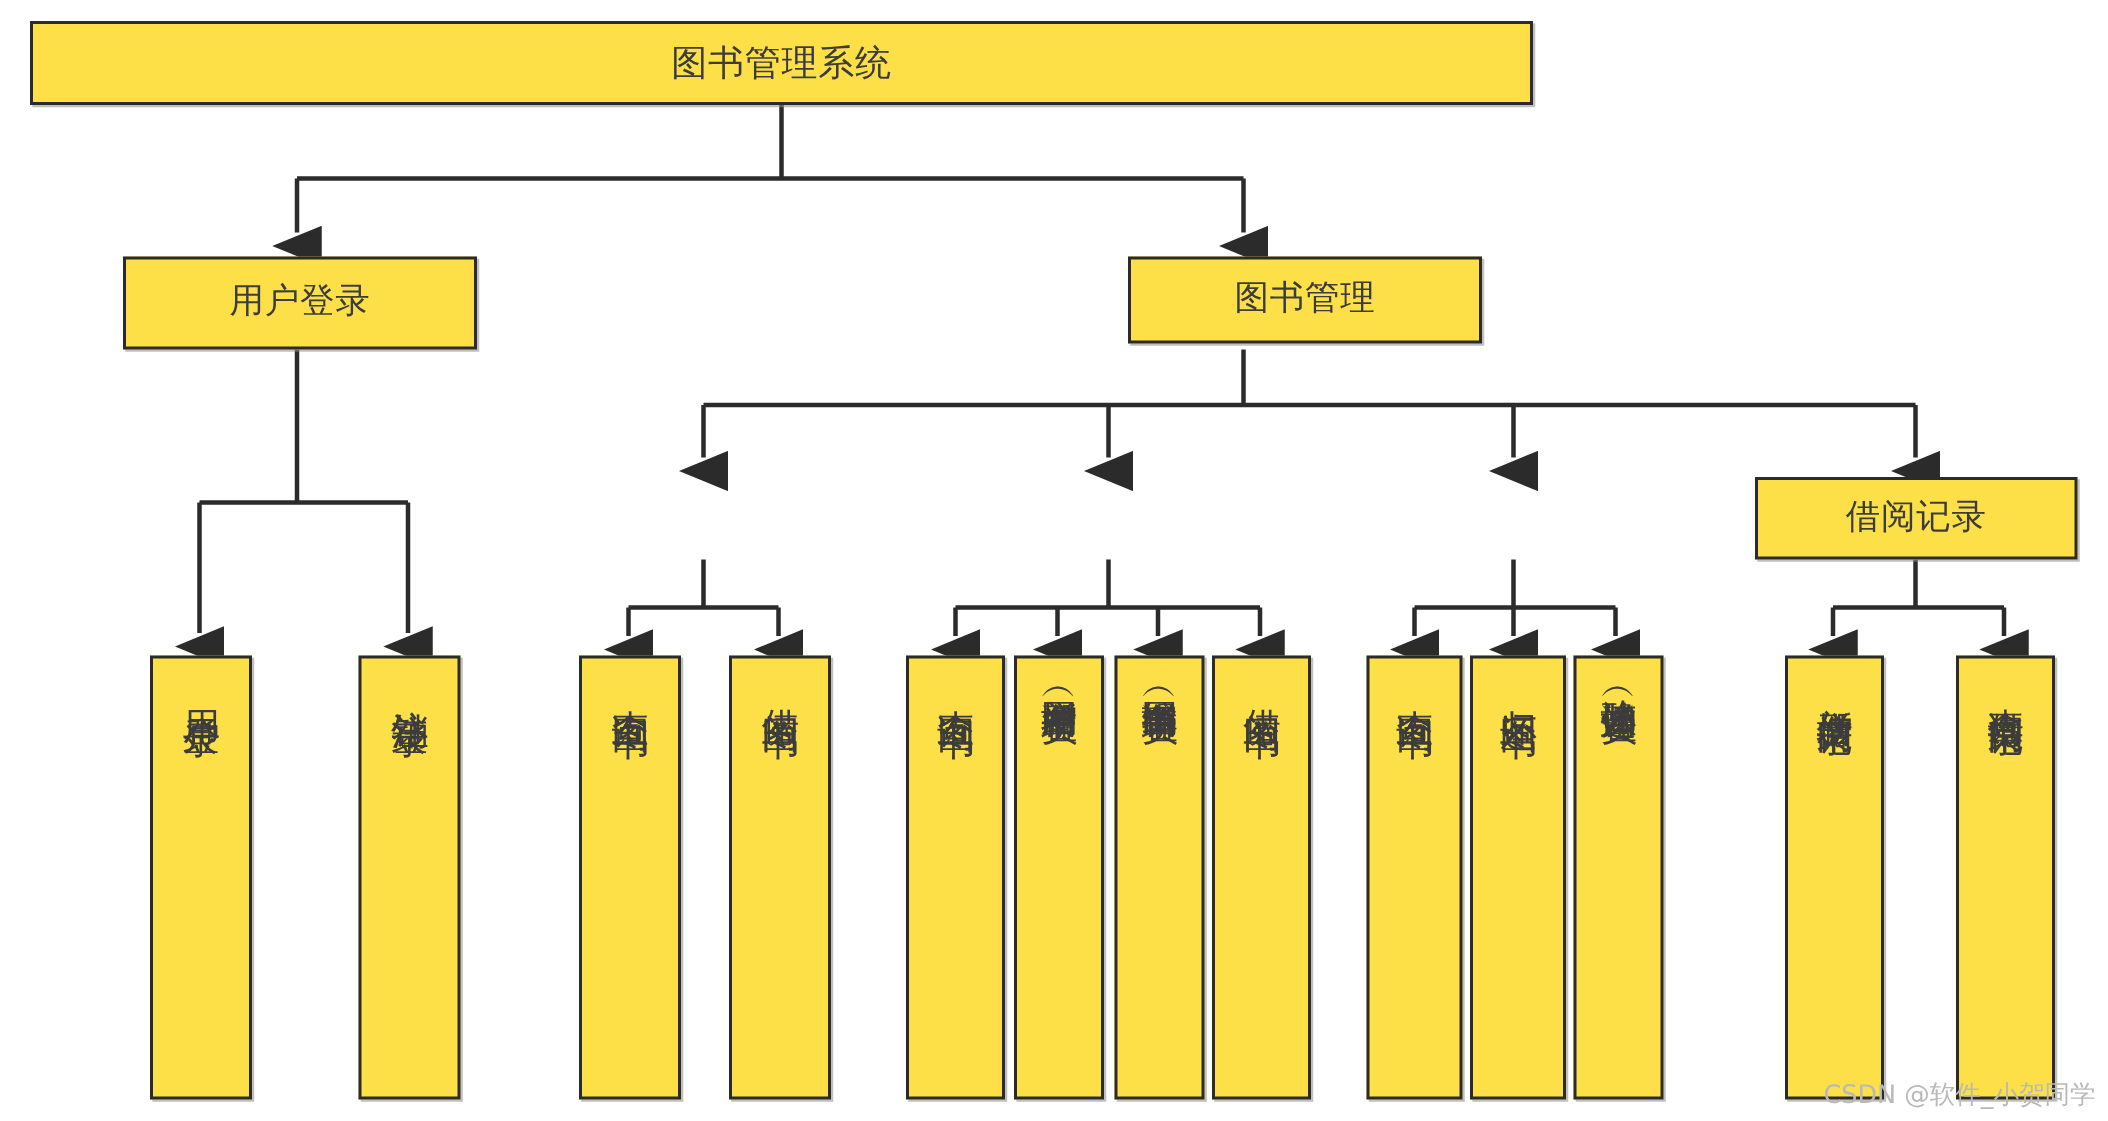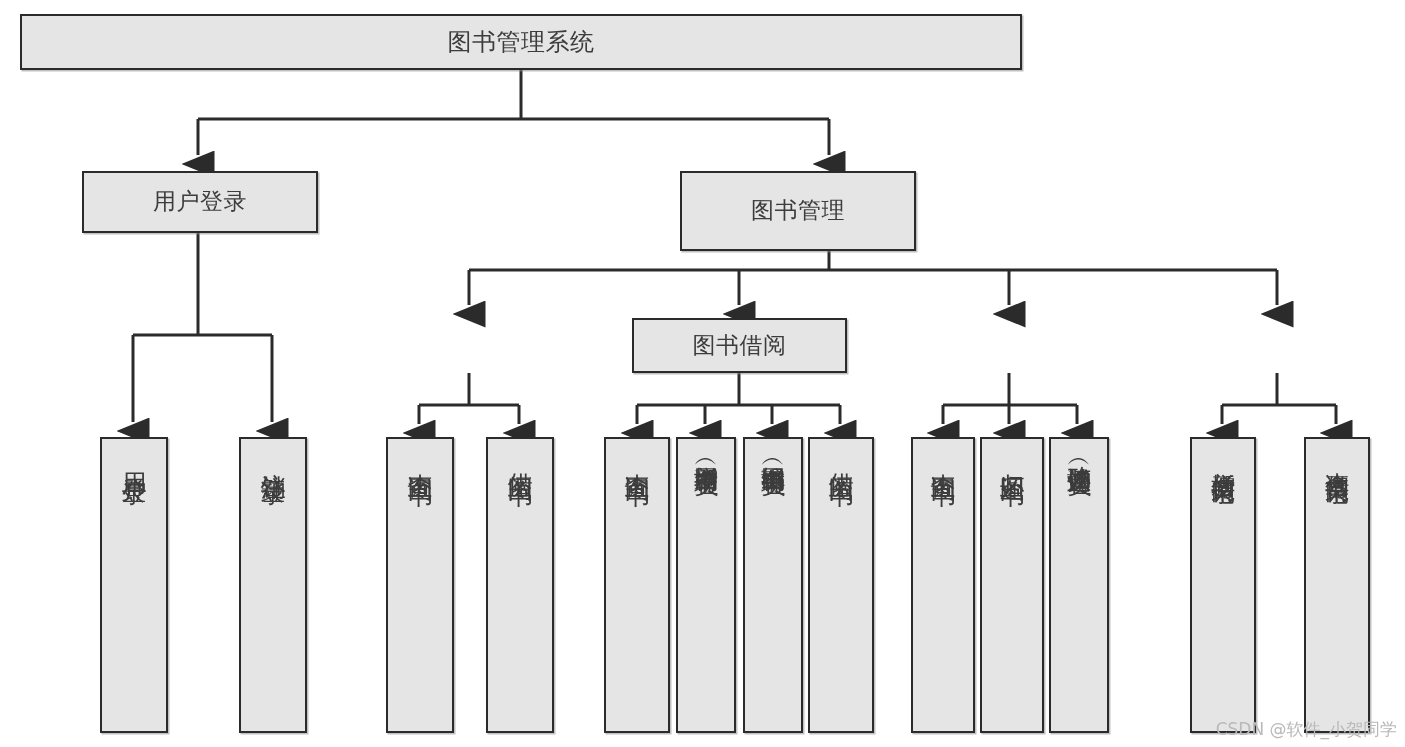--- a/index.html
+++ b/index.html
@@ -21,21 +21,21 @@
   #diagram-svg {
     position: absolute;
     left: 0;
     top: 0;
     width: 1405px;
     height: 747px;
   }
   .node {
     position: absolute;
     box-sizing: border-box;
-    background: #e5e5e5;
+    background: #fde047;
     border: 2.5px solid #2b2b2b;
     display: flex;
     align-items: center;
     justify-content: center;
     color: #3c3c3c;
     box-shadow: 1.5px 1.5px 0 rgba(140,140,140,0.55);
   }
   .node-label {
     display: block;
     text-align: center;
@@ -141,30 +141,30 @@
   </svg>
 
   <div class="node horiz root" style="left:20px; top:14px; width:1002px; height:56px;">
     <span class="node-label">图书管理系统</span>
   </div>
 
   <div class="node horiz" style="left:82px; top:171px; width:236px; height:62px;">
     <span class="node-label">用户登录</span>
   </div>
 
-  <div class="node horiz" style="left:680px; top:171px; width:236px; height:80px;">
+  <div class="node horiz" style="left:752px; top:171px; width:236px; height:58px;">
     <span class="node-label">图书管理</span>
   </div>
 
 
-  <div class="node horiz" style="left:632px; top:318px; width:215px; height:55px;">
-    <span class="node-label">图书借阅</span>
-  </div>
-
-
+
+
+  <div class="node horiz" style="left:1170px; top:318px; width:215px; height:55px;">
+    <span class="node-label">借阅记录</span>
+  </div>
 
   <div class="node vert" style="left:100px; top:437px; width:68px; height:296px;">
     <span class="node-label">用户登录</span>
   </div>
 
   <div class="node vert" style="left:239px; top:437px; width:68px; height:296px;">
     <span class="node-label">注销登录</span>
   </div>
 
   <div class="node vert" style="left:386px; top:437px; width:68px; height:296px;">

